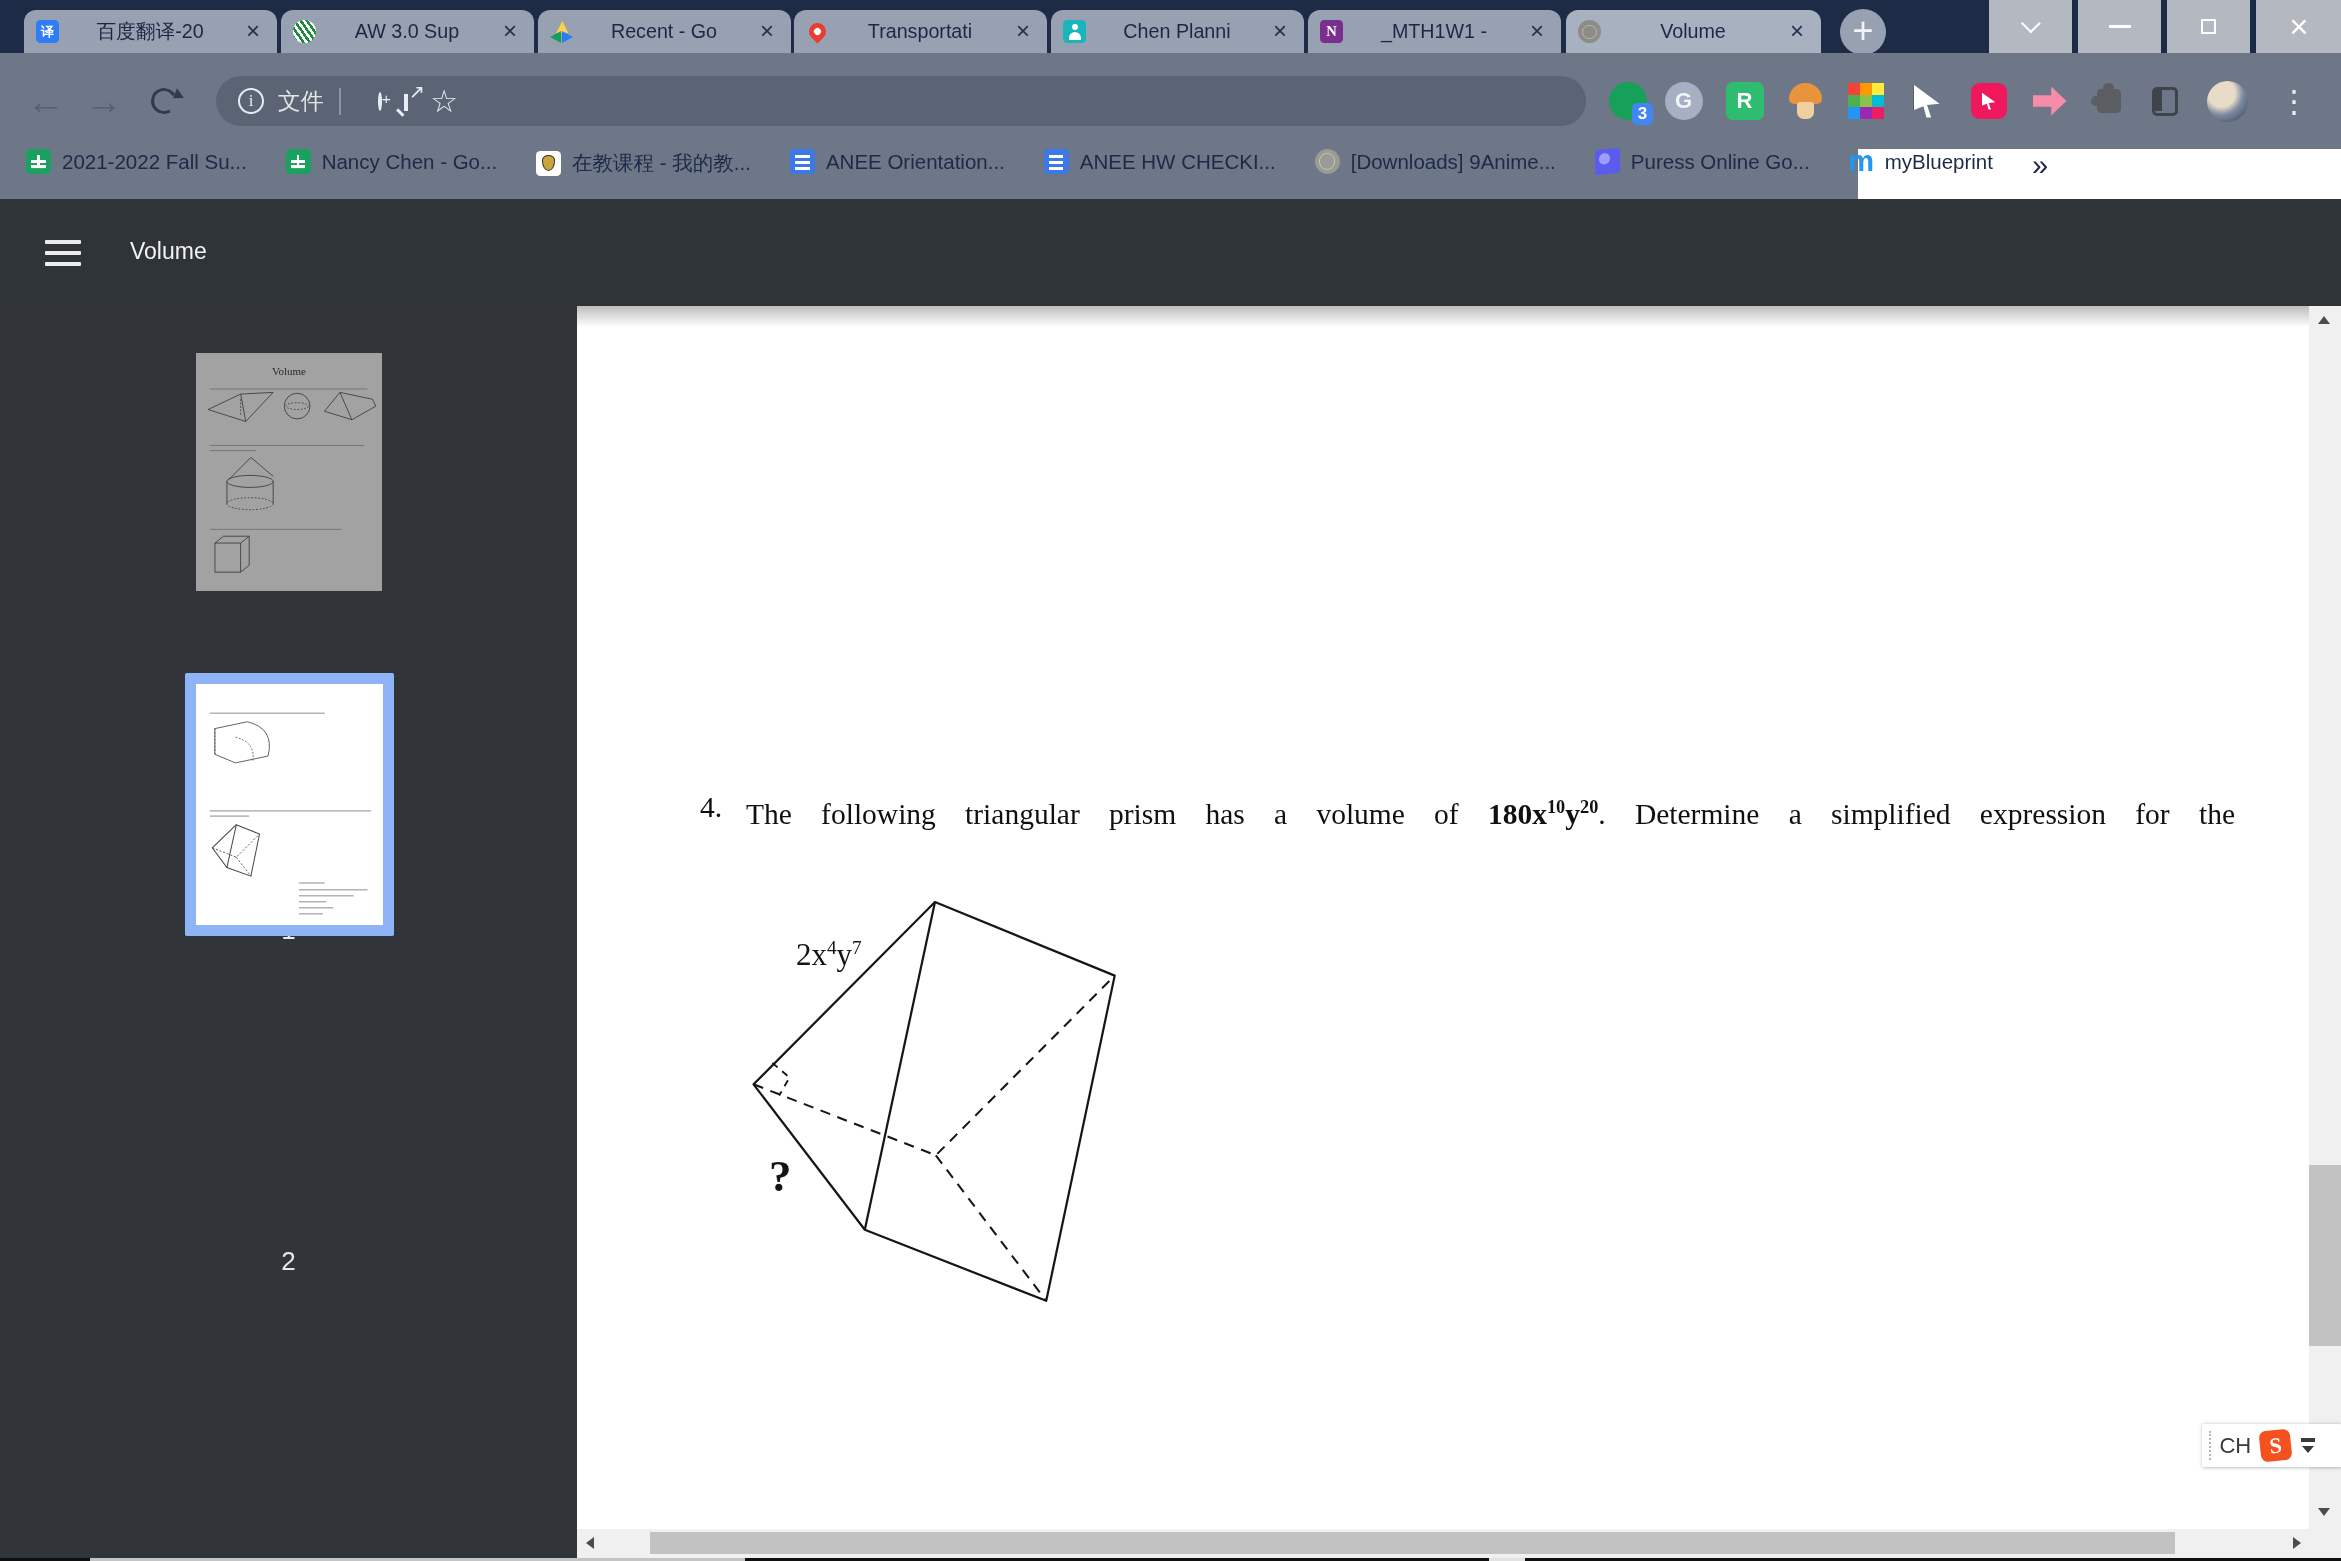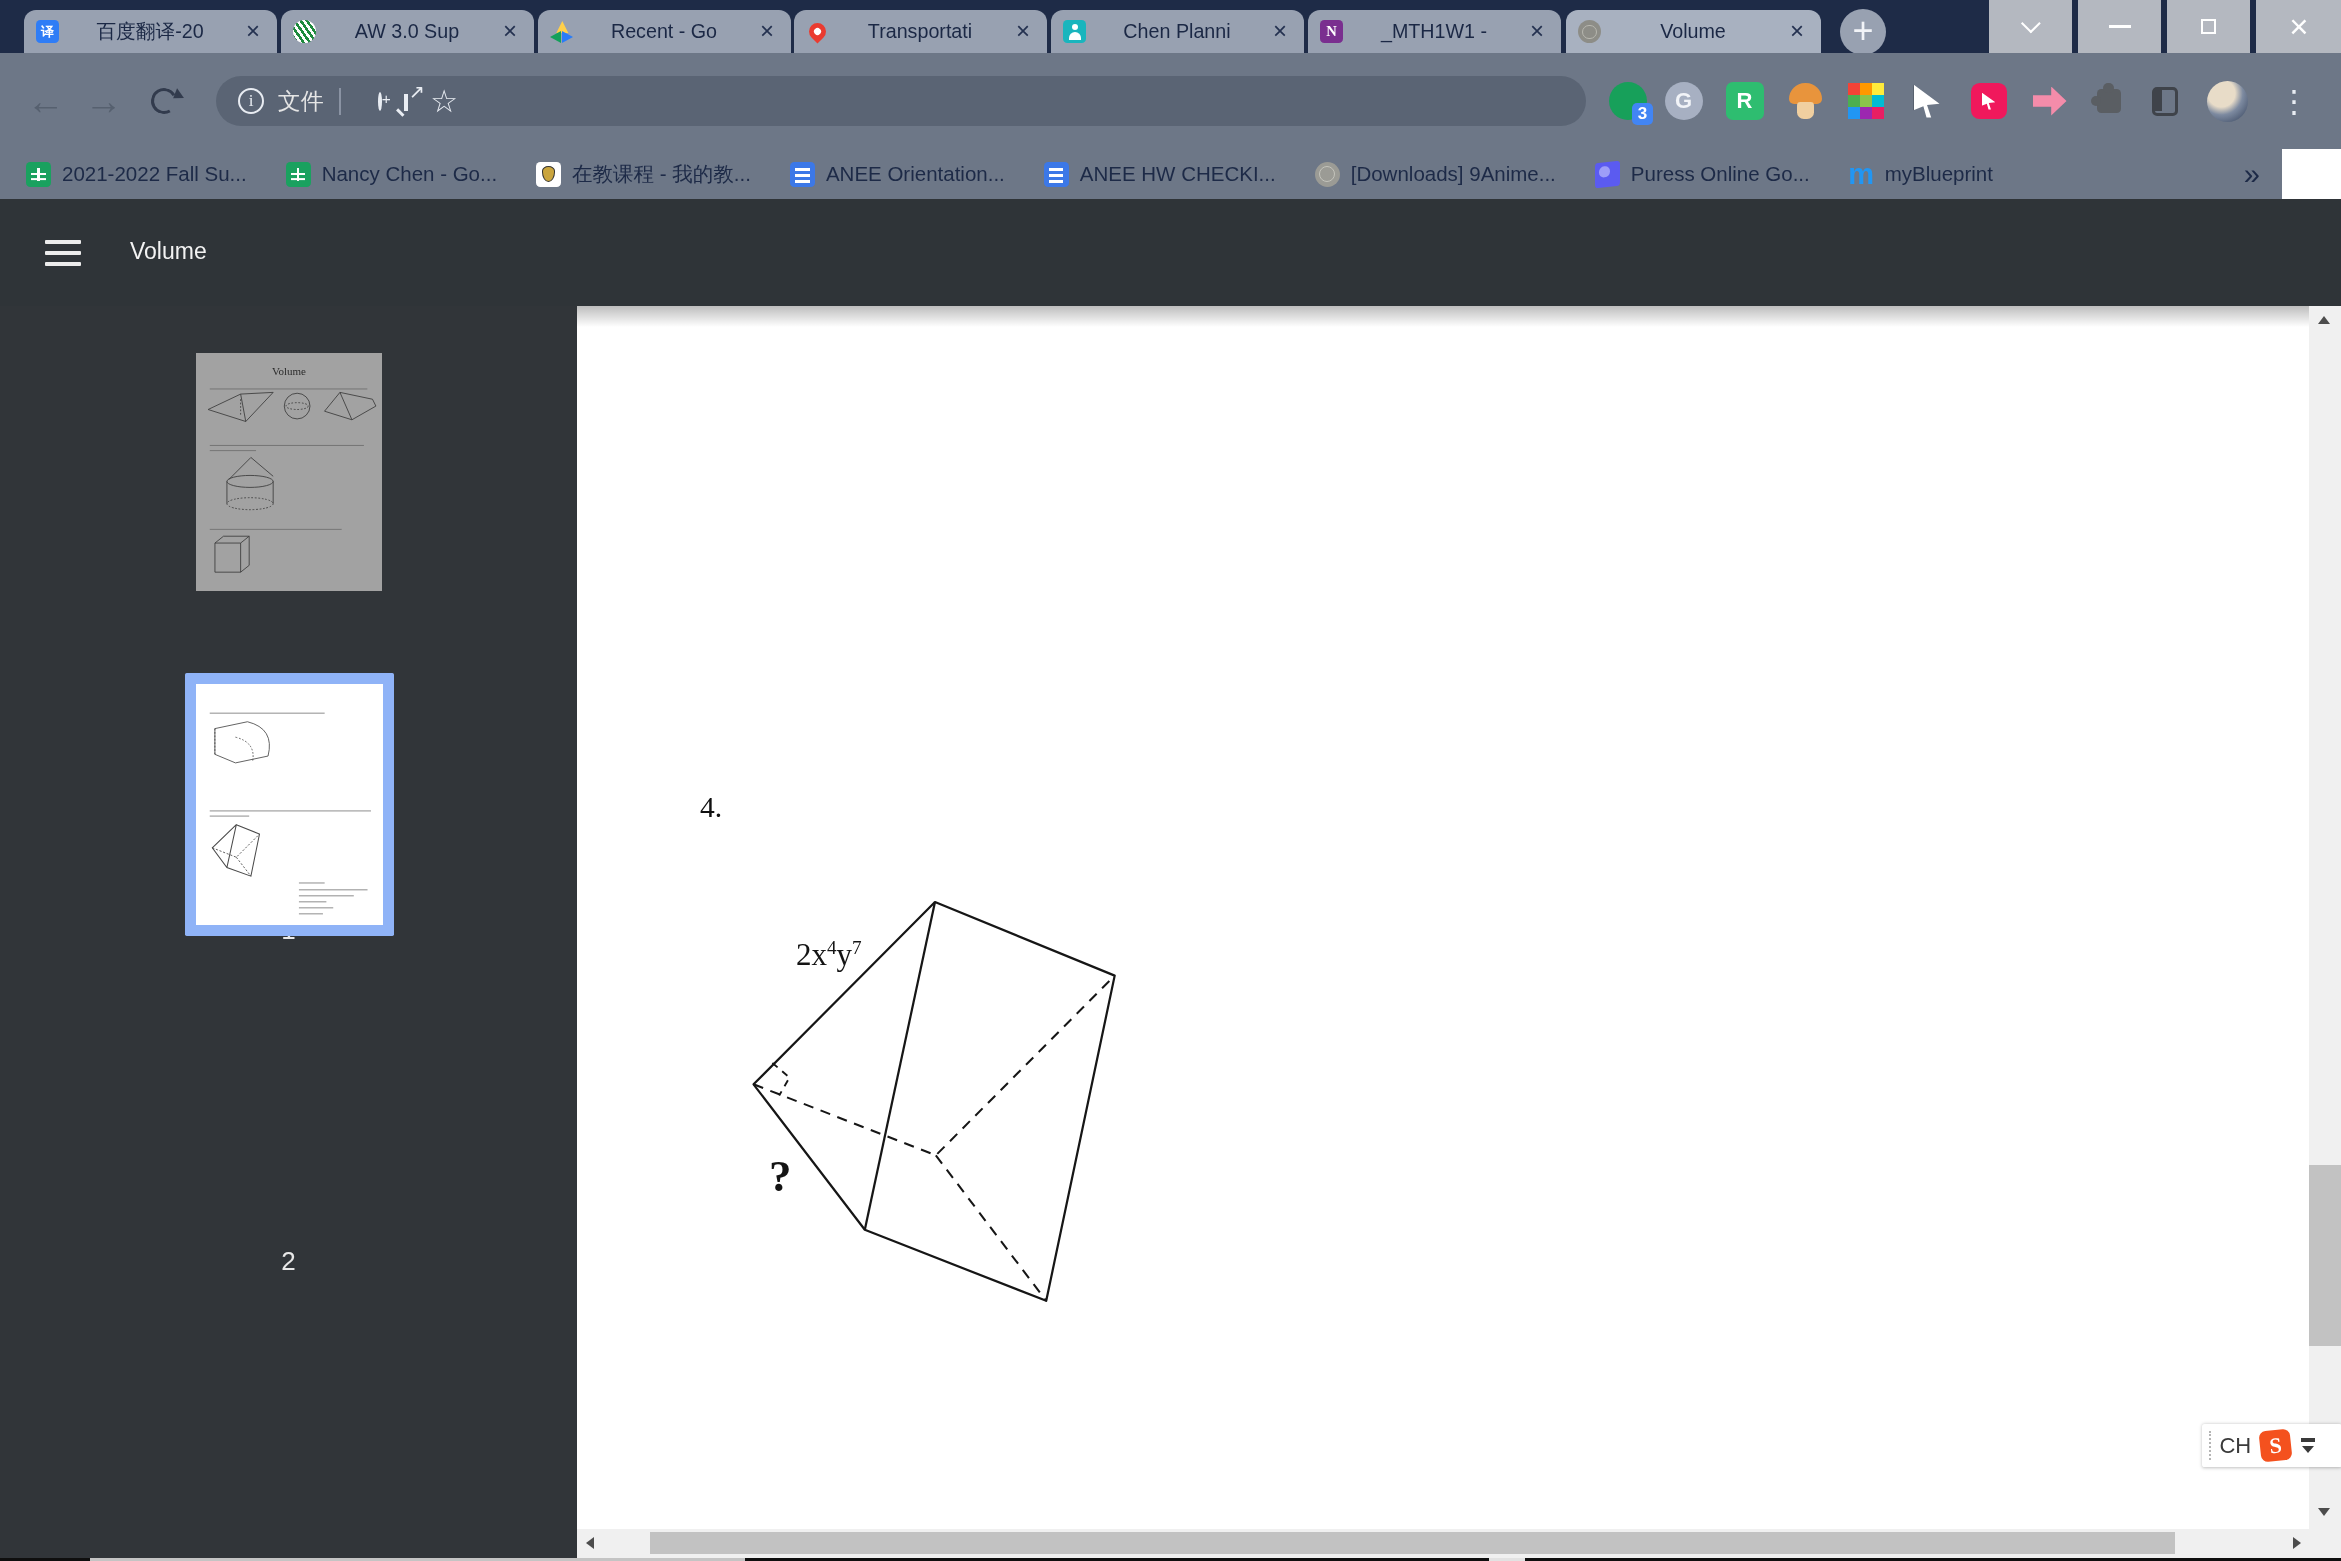--- a/index.html
+++ b/index.html
@@ -70,21 +70,21 @@
   .ext-pinkarrow { width:34px; height:29px; background:#f48caa; clip-path:polygon(0 30%,55% 30%,55% 0,100% 50%,55% 100%,55% 70%,0 70%); }
   .puzzle { width:24px; height:24px; background:#5a5e63; border-radius:4.3px; position:relative; }
   .puzzle::before { content:""; position:absolute; top:-6px; left:6.8px; width:10.3px; height:10.3px; border-radius:50%; background:#5a5e63; }
   .puzzle::after { content:""; position:absolute; left:-6px; top:6.8px; width:10.3px; height:10.3px; border-radius:50%; background:#5a5e63; }
   .sidebox { width:26px; height:29px; border:3.4px solid #3f434a; border-radius:5.1px; position:relative; }
   .sidebox::after { content:""; position:absolute; left:0.9px; top:0.9px; width:6.8px; height:20.5px; background:#3f434a; }
   .avatar { width:41px; height:41px; border-radius:50%; background:radial-gradient(circle at 35% 30%,#e8dcc8 0 35%,#7d8aa0 55%,#2e3c55 100%); }
   .menudots { color:#e9edf3; font-size:31px; letter-spacing:0; }
 
   
-  .bookbar { left:0; top:149px; width:2282px; height:50px; background:#6d7787; display:flex; align-items:center; padding-left:26px; gap:39px; }
+  .bookbar { left:0; top:149px; width:1858px; height:50px; background:#6d7787; display:flex; align-items:flex-start; padding-left:26px; gap:39px; }
   .bm { display:flex; align-items:center; gap:11px; }
   .bm .lbl { font-size:20.5px; color:#1d2a47; white-space:nowrap; }
   .bmic { width:25px; height:25px; border-radius:4.3px; position:relative; flex:none; display:flex; align-items:center; justify-content:center; }
   .bm-sheets { background:#1aa15f; }
   .bm-sheets::before { content:""; position:absolute; left:5.1px; top:11px; width:14.6px; height:2.6px; background:#fff; box-shadow:0 5.1px 0 #fff; }
   .bm-sheets::after { content:""; position:absolute; left:11px; top:6px; width:2.6px; height:13px; background:#fff; }
   .bm-crest { background:#fff; }
   .bm-crest::after { content:""; width:11px; height:14.6px; background:#caa53d; border:1.7px solid #333; border-radius:50% 50% 50% 50% / 30% 30% 60% 60%; }
   .bm-docs { background:#3c78e7; }
   .bm-docs::before { content:""; position:absolute; left:5.1px; top:6px; width:14.6px; height:3.4px; background:#fff; box-shadow:0 6px 0 #fff, 0 12px 0 #fff; }
@@ -421,20 +421,21 @@
   </div>
   <span class="pagelabel" style="top:940px">2</span>
 </div>
 
 <div class="abs main">
   <div class="mainshadow"></div>
 </div>
 
 <div class="abs qnum">4.</div>
 <div class="abs qwrap">
+  <div class="jline"><span>The following triangular prism has a volume of </span><b><span>180x</span><sup>10</sup><span>y</span><sup>20</sup></b><span>. Determine a simplified expression for the</span></div>
 </div>
 
 <svg class="abs" style="left:745px;top:890px" width="445" height="428" viewBox="0 0 520 500">
   <g stroke="#161616" stroke-width="2.6" fill="none" stroke-linejoin="round">
     <path d="M222,14 L432,100 L352,480 L140,397 L10,227 Z"></path>
     <path d="M222,14 L140,397"></path>
     <path d="M10,227 L223,310 L432,100 M223,310 L352,480" stroke-dasharray="12 9" stroke-width="2.4"></path>
     <path d="M32,202 L52,219 L40,240" stroke-dasharray="8 7" stroke-width="2.2"></path>
   </g>
 </svg>

